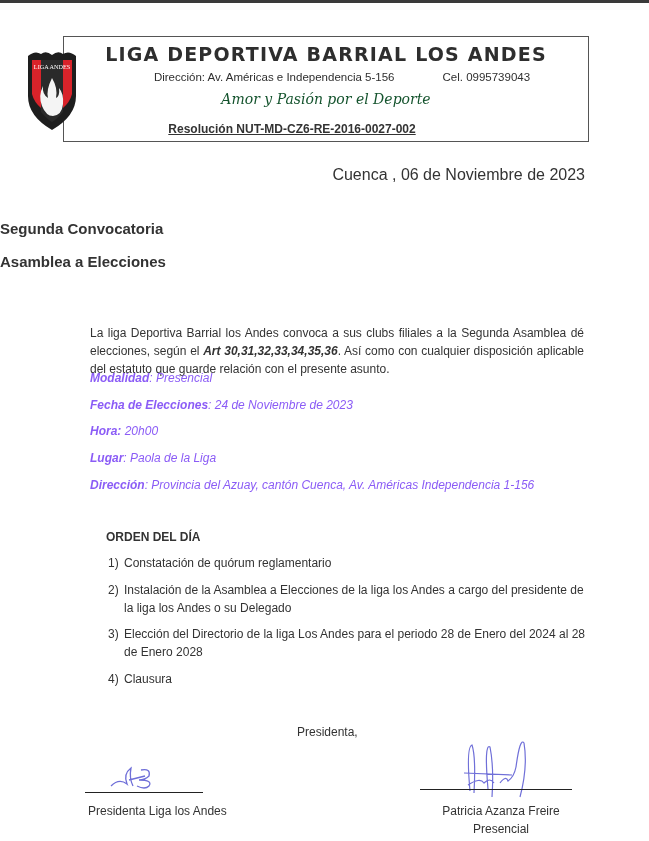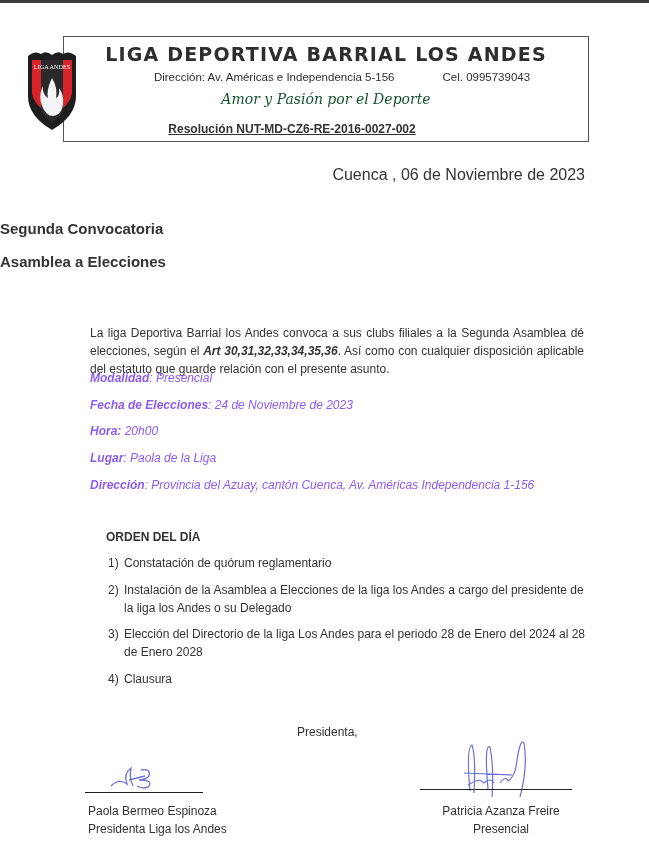--- a/index.html
+++ b/index.html
@@ -116,21 +116,20 @@
     <span class="txt">Clausura</span>
   </div>
 
 <div class="atentamente">Presidenta,</div>
 
 <svg class="sig-svg" style="left:105px; top:764px;" width="60" height="28" viewBox="0 0 60 28">
   <path d="M6 22 Q14 14 22 20 Q18 10 26 4 Q24 14 28 22 M24 16 L40 12 M36 6 Q46 4 44 12 Q40 16 34 16 Q48 16 44 22 Q40 26 32 22" fill="none" stroke="#6f6fd8" stroke-width="1.3"></path>
 </svg>
 <div class="sig-line" style="left:85px; top:792px; width:118px;"></div>
 <div class="sig-name" style="left:88px; top:802px;">
-  <div>Paola Bermeo Espinoza</div>
   <div>Presidenta Liga los Andes</div>
 </div>
 
 <svg class="sig-svg" style="left:450px; top:737px;" width="90" height="68" viewBox="0 0 90 68">
   <path d="M20 54 Q16 10 22 8 Q26 20 24 56 M14 36 L62 38 M18 48 Q30 40 34 46 Q40 40 44 46 M38 52 Q34 6 40 10 Q44 30 42 60 M50 46 Q56 38 58 44 Q64 40 66 30 Q70 0 74 6 Q78 30 70 60" fill="none" stroke="#6f6fd8" stroke-width="1.2"></path>
 </svg>
 <div class="sig-line" style="left:420px; top:789px; width:152px;"></div>
 <div class="sig-name" style="left:441px; top:802px; text-align:center; width:120px;">
   <div>Patricia Azanza Freire</div>
   <div>Presencial</div>

